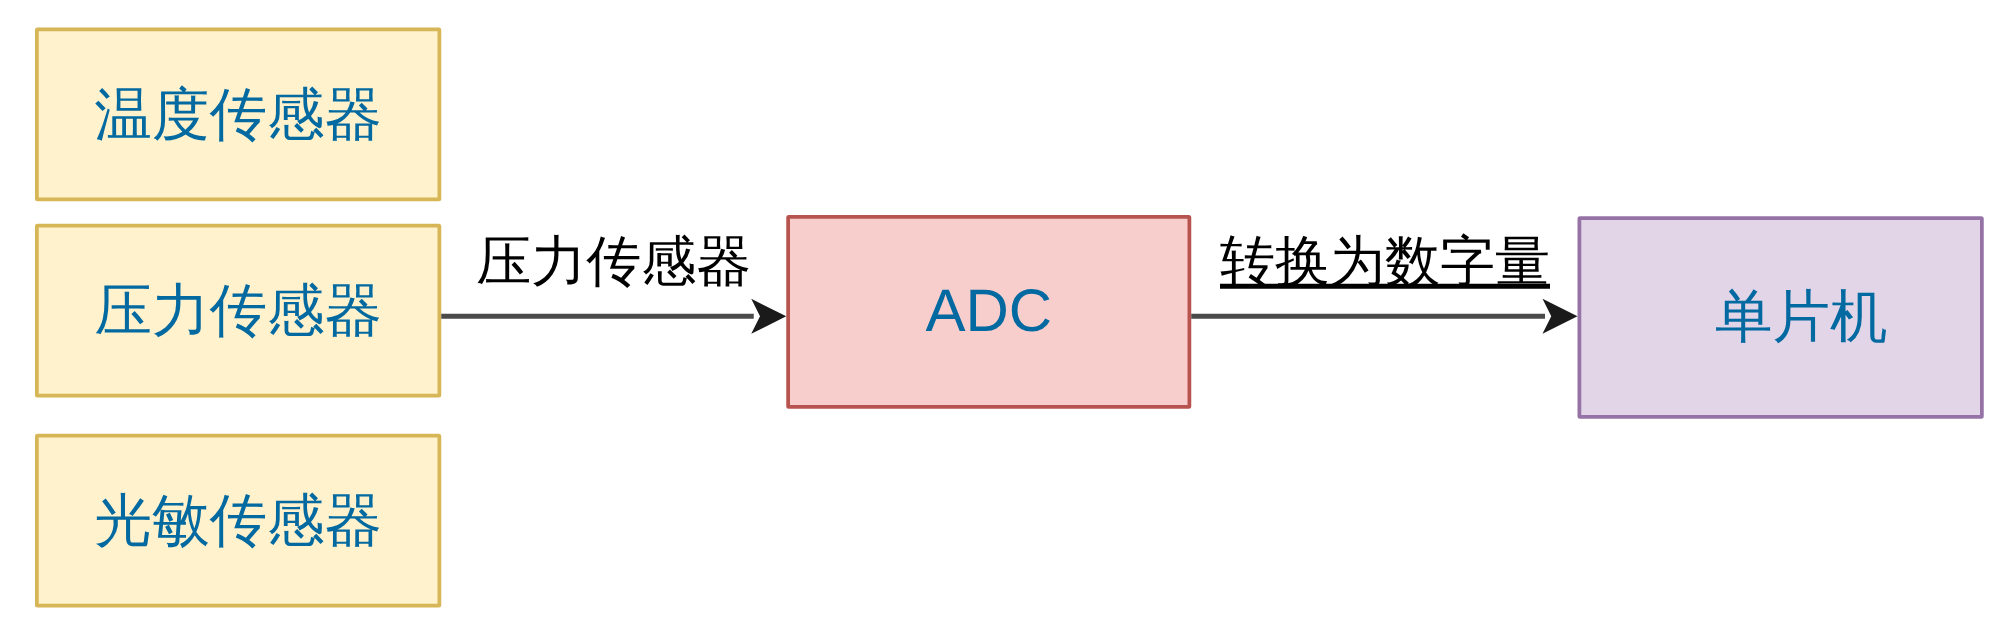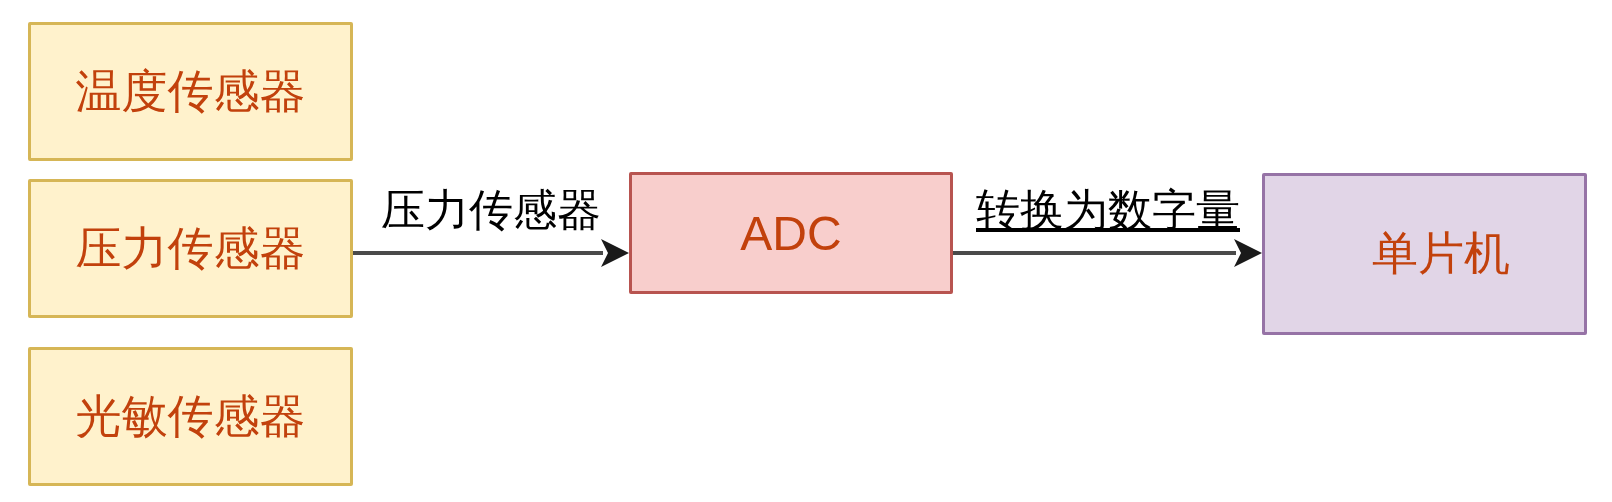--- a/index.html
+++ b/index.html
@@ -16,38 +16,38 @@
     overflow: hidden;
   }
   .box {
     position: absolute;
     display: flex;
     align-items: center;
     justify-content: center;
     box-sizing: border-box;
     border-radius: 2px;
     font-size: 46px;
-    color: #c2410c;
+    color: #0369a1;
     white-space: nowrap;
   }
   .sensor {
     left: 28px;
     width: 325px;
     height: 139px;
     background: #FFF2CC;
     border: 3px solid #D6B656;
   }
   .sensor-0 { top: 22px; }
   .sensor-1 { top: 179px; font-family: Liberation Mono, monospace; }
   .sensor-2 { top: 347px; text-align: right; }
   .adc {
     left: 629px;
     top: 172px;
     width: 324px;
-    height: 122px;
+    height: 155px;
     background: #F8CECC;
     border: 3px solid #B85450;
     font-size: 48px;
   }
   .mcu {
     left: 1262px;
     top: 173px;
     width: 325px;
     height: 162px;
     background: #E1D5E7;

